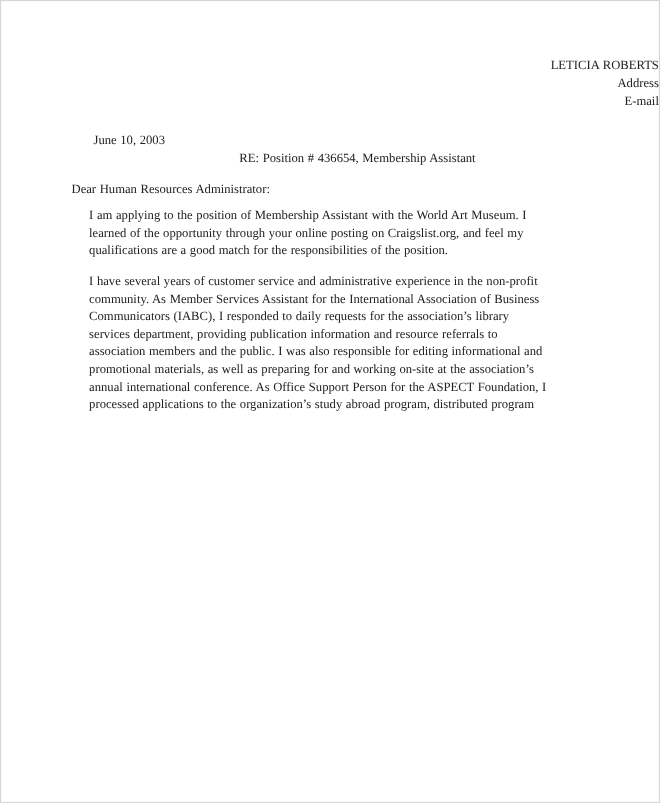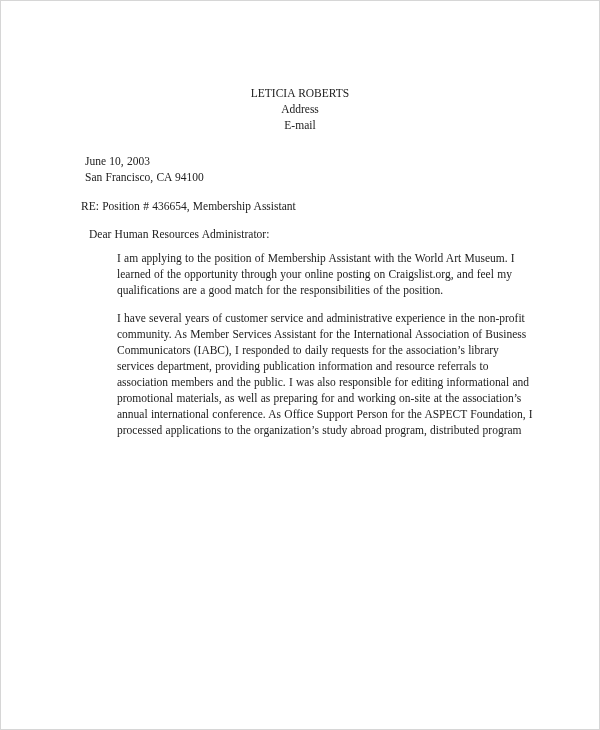--- a/index.html
+++ b/index.html
@@ -15,61 +15,60 @@
     background: #ffffff;
     border: 1px solid #d6d6d6;
     font-family: "Liberation Serif", "DejaVu Serif", serif;
     font-size: 11.5px;
     line-height: 16px;
     color: #212121;
     overflow: hidden;
     word-spacing: 0.4px;
   }
   .sender-header {
-    padding-top: 84px;
-    text-align: center;
+    padding-top: 51px;
+    text-align: right;
   }
   .recipient-block {
     margin-top: 20px;
     padding-left: 84px;
     padding-right: 30px;
   }
   .subject-line {
-    margin-top: 13px;
     padding-left: 80px;
     padding-right: 30px;
+    text-align: center;
   }
   .salutation {
     margin-top: 12px;
-    padding-left: 88px;
+    padding-left: 64px;
     padding-right: 30px;
   }
   .para {
     margin: 0;
-    padding-left: 116px;
+    padding-left: 80px;
     padding-right: 30px;
     white-space: pre-line;
   }
   .para-1 { margin-top: 8px; }
   .para-2 { margin-top: 12px; }
 </style>
 </head>
 <body>
 
 <div class="page">
 
   <div class="sender-header">
     <div>LETICIA ROBERTS</div>
     <div>Address</div>
     <div>E-mail</div>
   </div>
 
   <div class="recipient-block">
     <div>June 10, 2003</div>
-    <div>San Francisco, CA 94100</div>
   </div>
 
   <div class="subject-line">RE: Position # 436654, Membership Assistant</div>
 
   <div class="salutation">Dear Human Resources Administrator:</div>
 
   <p class="para para-1">I am applying to the position of Membership Assistant with the World Art Museum. I
 learned of the opportunity through your online posting on Craigslist.org, and feel my
 qualifications are a good match for the responsibilities of the position.</p>
 

